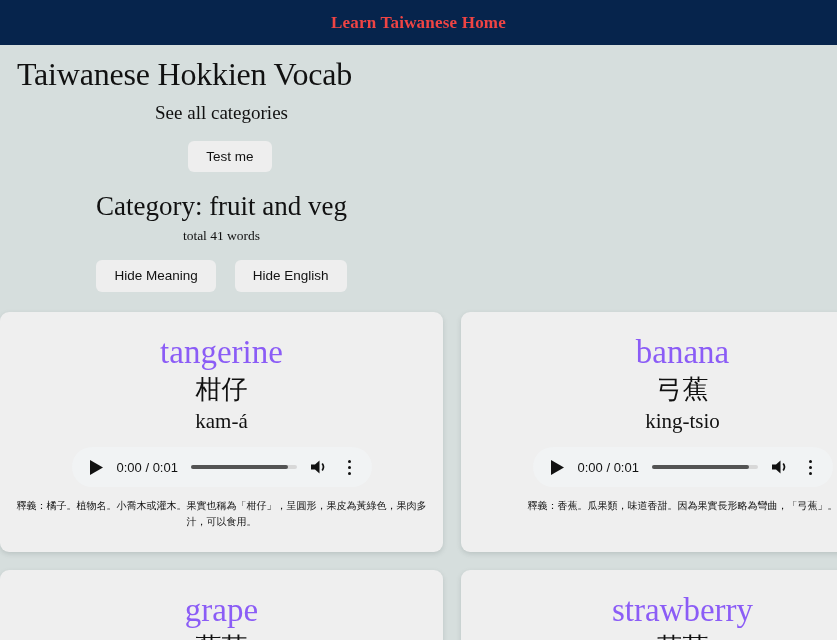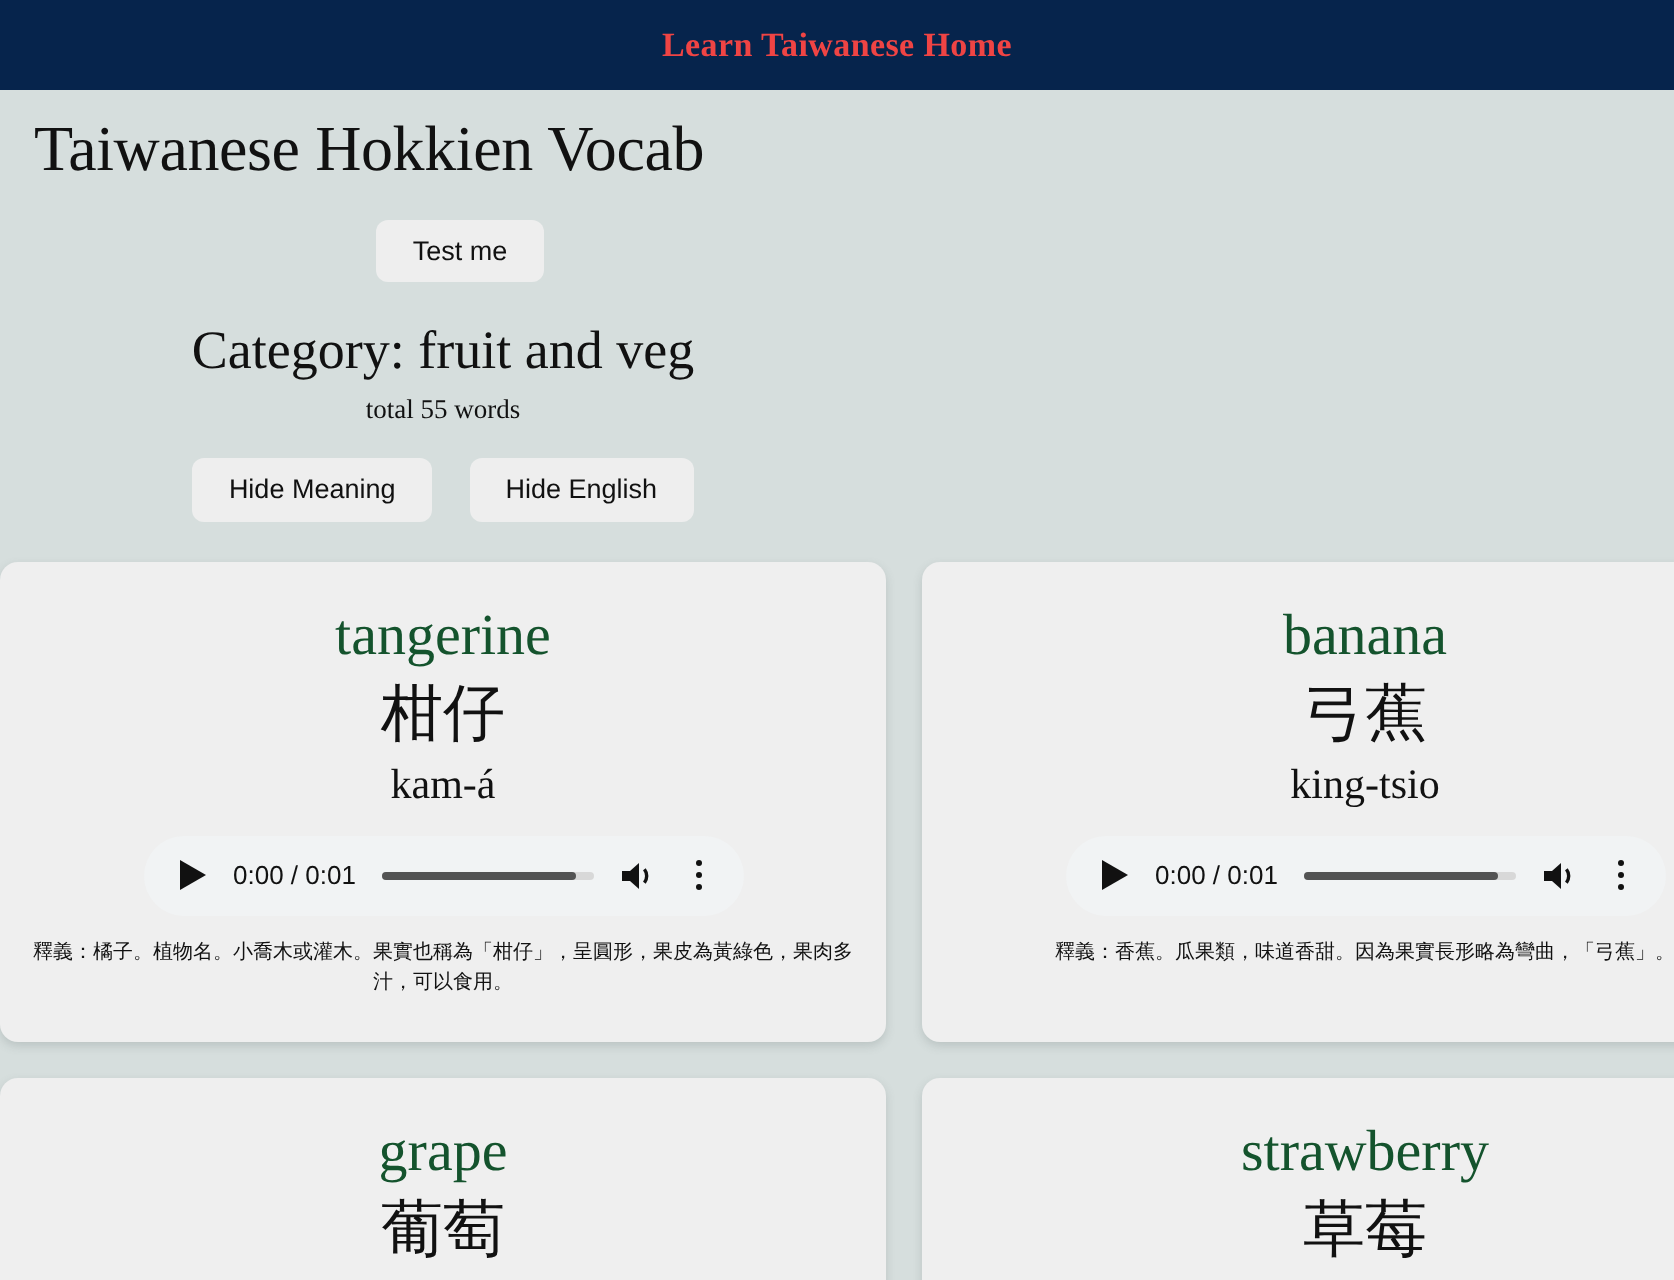--- a/index.html
+++ b/index.html
@@ -106,27 +106,27 @@
   .card {
     background: #efefef;
     border-radius: 9px;
     padding: 20px 16px 14px 16px;
     box-shadow: 0 2px 5px rgba(90, 105, 105, 0.22);
     text-align: center;
     min-height: 240px;
   }
   .card-english {
     font-family: "Liberation Serif", serif;
-    font-size: 29px;
+    font-size: 33px;
     line-height: 1.22;
-    color: #14532d;
+    color: #8b5cf6;
   }
   .card-hanzi {
     font-family: "Liberation Serif", serif;
-    font-size: 31px;
+    font-size: 26px;
     line-height: 1.3;
     color: #111111;
     margin-top: 1px;
   }
   .card-romaji {
     font-family: "Liberation Serif", serif;
     font-size: 21px;
     line-height: 1.3;
     color: #111111;
     margin-top: 1px;
@@ -206,28 +206,29 @@
 
 <div class="navbar">
   <a class="navbar-link" href="#">Learn Taiwanese Home</a>
 </div>
 
 <div class="page">
 
   <h1 class="page-title">Taiwanese Hokkien Vocab</h1>
 
   <div class="center-col">
+    <a class="see-all" href="#">See all categories</a>
 
     <div class="test-me-wrap">
       <button class="btn">Test me</button>
     </div>
 
     <h2 class="category-title">Category: fruit and veg</h2>
 
-    <div class="total-words">total 55 words</div>
+    <div class="total-words">total 41 words</div>
 
     <div class="toggle-row">
       <button class="btn">Hide Meaning</button>
       <button class="btn">Hide English</button>
     </div>
   </div>
 
   <div class="grid">
 
     <div class="card">

